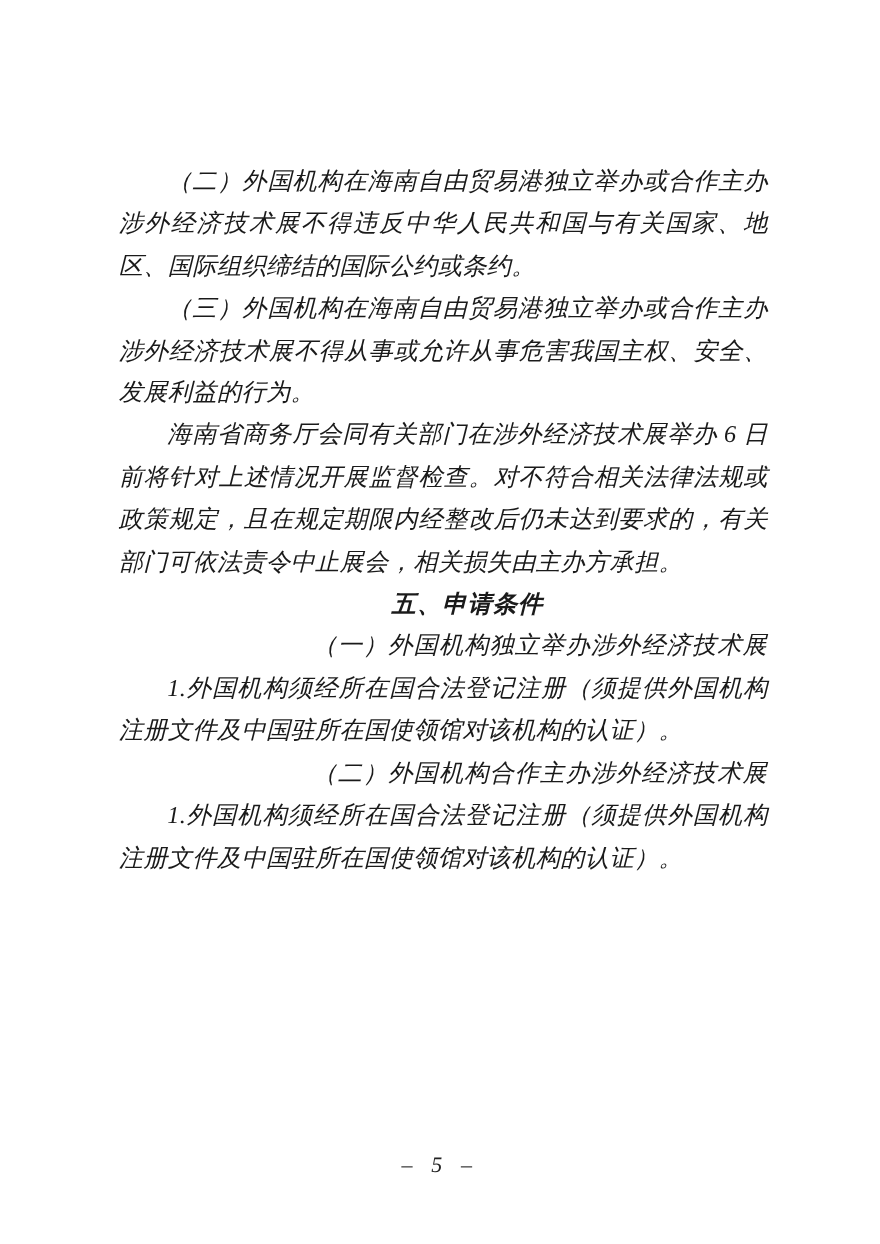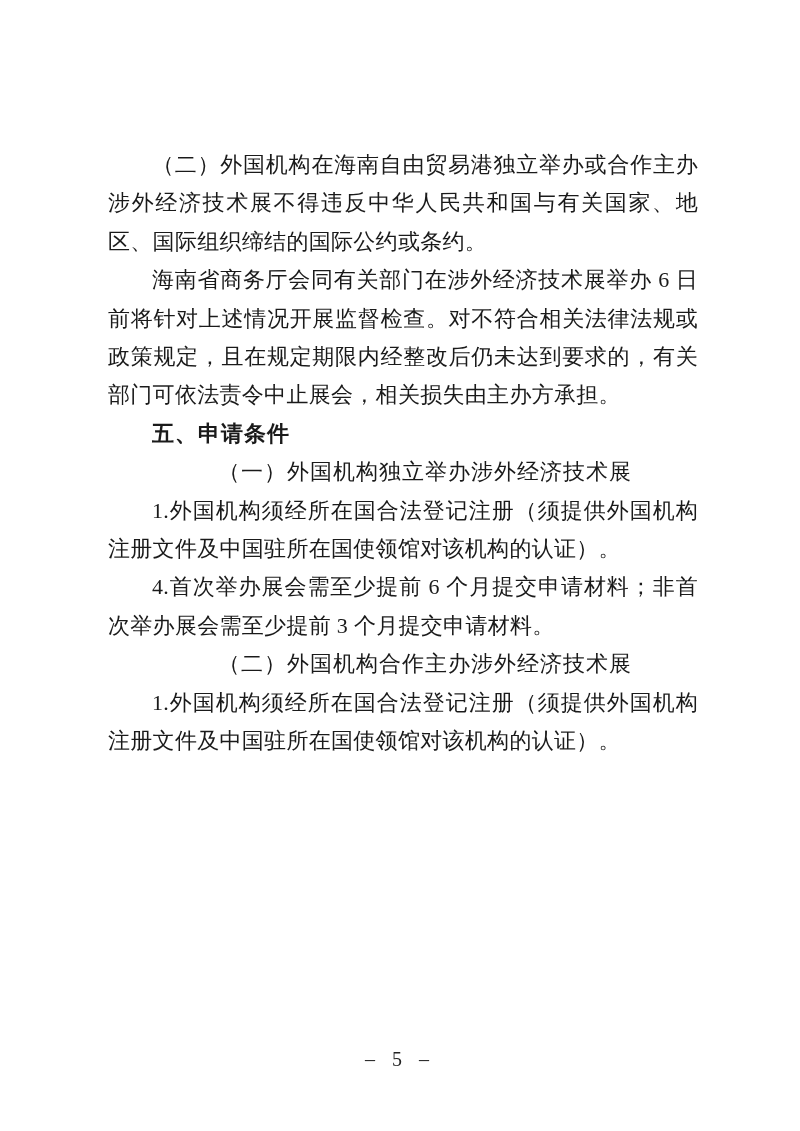--- a/index.html
+++ b/index.html
@@ -11,44 +11,45 @@
     position: relative;
     overflow: hidden;
     font-family: "Liberation Serif", "DejaVu Serif", serif;
     color: #1a1a1a;
   }
   .page {
     position: absolute;
     left: 0; top: 0;
     width: 800px; height: 1131px;
     background: #ffffff;
+    font-style: italic;
   }
   .doc-body {
     position: absolute;
     left: 108px;
     top: 146px;
     width: 590px;
   }
   .para {
     margin: 0;
     font-size: 22px;
     line-height: 38.4px;
     text-align: justify;
     text-indent: 2em;
     letter-spacing: 0.3px;
     word-break: break-all;
   }
   .para.section-heading {
     font-family: "Liberation Sans", "DejaVu Sans", sans-serif;
     font-weight: 700;
-    text-align: left;
+    text-align: center;
     letter-spacing: 1px;
   }
   .para.subheading {
-    text-align: center;
+    text-align: right;
     letter-spacing: 1px;
   }
   .page-footer {
     position: absolute;
     left: 0;
     top: 1048px;
     width: 800px;
     text-align: center;
   }
   .page-number {
@@ -59,32 +60,32 @@
   }
 </style>
 </head>
 <body>
 
 <div class="page">
 
   <div class="doc-body">
     <p class="para body">（二）外国机构在海南自由贸易港独立举办或合作主办涉外经济技术展不得违反中华人民共和国与有关国家、地区、国际组织缔结的国际公约或条约。</p>
 
+    <p class="para body">（三）外国机构在海南自由贸易港独立举办或合作主办涉外经济技术展不得从事或允许从事危害我国主权、安全、发展利益的行为。</p>
 
     <p class="para body">海南省商务厅会同有关部门在涉外经济技术展举办 6 日前将针对上述情况开展监督检查。对不符合相关法律法规或政策规定，且在规定期限内经整改后仍未达到要求的，有关部门可依法责令中止展会，相关损失由主办方承担。</p>
 
     <p class="para section-heading">五、申请条件</p>
 
     <p class="para subheading">（一）外国机构独立举办涉外经济技术展</p>
 
     <p class="para body">1.外国机构须经所在国合法登记注册（须提供外国机构注册文件及中国驻所在国使领馆对该机构的认证）。</p>
 
 
 
-    <p class="para body">4.首次举办展会需至少提前 6 个月提交申请材料；非首次举办展会需至少提前 3 个月提交申请材料。</p>
 
     <p class="para subheading">（二）外国机构合作主办涉外经济技术展</p>
 
     <p class="para body">1.外国机构须经所在国合法登记注册（须提供外国机构注册文件及中国驻所在国使领馆对该机构的认证）。</p>
   </div>
 
   <div class="page-footer">
     <span class="page-number">– 5 –</span>
   </div>
 

